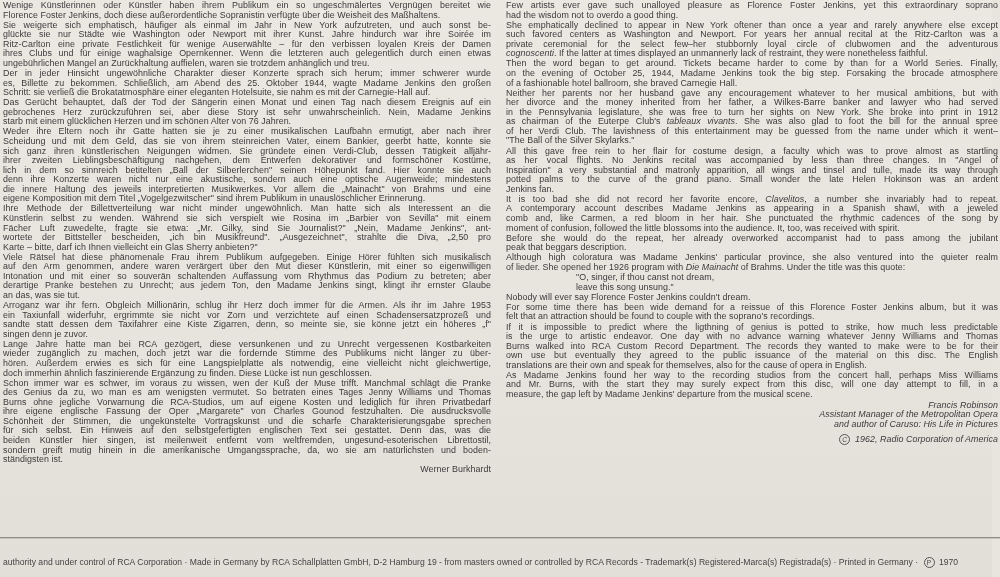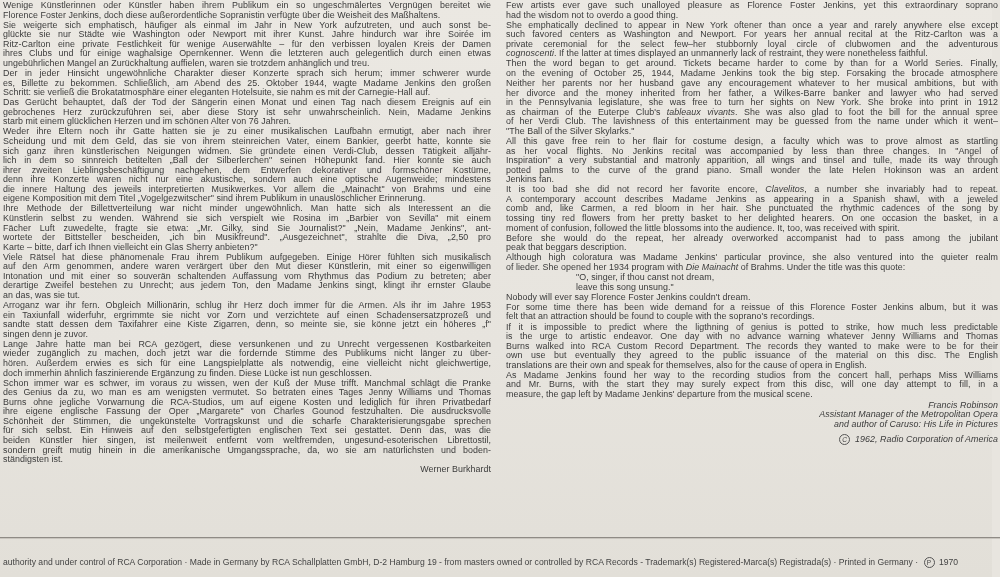--- a/index.html
+++ b/index.html
@@ -71,38 +71,38 @@
         </div>
         <div class="para">
           <span class="line">Das Gerücht behauptet, daß der Tod der Sängerin einen Monat und einen Tag nach diesem Ereignis auf ein</span>
           <span class="line">gebrochenes Herz zurückzuführen sei, aber diese Story ist sehr unwahrscheinlich. Nein, Madame Jenkins</span>
           <span class="line last">starb mit einem glücklichen Herzen und im schönen Alter von 76 Jahren.</span>
         </div>
         <div class="para">
           <span class="line">Weder ihre Eltern noch ihr Gatte hatten sie je zu einer musikalischen Laufbahn ermutigt, aber nach ihrer</span>
           <span class="line">Scheidung und mit dem Geld, das sie von ihrem steinreichen Vater, einem Bankier, geerbt hatte, konnte sie</span>
           <span class="line">sich ganz ihren künstlerischen Neigungen widmen. Sie gründete einen Verdi-Club, dessen Tätigkeit alljähr-</span>
+          <span class="line">ihrer zweiten Lieblingsbeschäftigung nachgehen, dem Entwerfen dekorativer und formschöner Kostüme,</span>
           <span class="line">lich in dem so sinnreich betitelten „Ball der Silberlerchen" seinen Höhepunkt fand. Hier konnte sie auch</span>
-          <span class="line">ihrer zweiten Lieblingsbeschäftigung nachgehen, dem Entwerfen dekorativer und formschöner Kostüme,</span>
           <span class="line">denn ihre Konzerte waren nicht nur eine akustische, sondern auch eine optische Augenweide; mindestens</span>
           <span class="line">die innere Haltung des jeweils interpretierten Musikwerkes. Vor allem die „Mainacht" von Brahms und eine</span>
           <span class="line last">eigene Komposition mit dem Titel „Vogelgezwitscher" sind ihrem Publikum in unauslöschlicher Erinnerung.</span>
         </div>
         <div class="para">
           <span class="line">Ihre Methode der Billettverteilung war nicht minder ungewöhnlich. Man hatte sich als Interessent an die</span>
           <span class="line">Künstlerin selbst zu wenden. Während sie sich verspielt wie Rosina im „Barbier von Sevilla" mit einem</span>
           <span class="line">Fächer Luft zuwedelte, fragte sie etwa: „Mr. Gilky, sind Sie Journalist?" „Nein, Madame Jenkins", ant-</span>
           <span class="line">wortete der Bittsteller bescheiden, „ich bin Musikfreund". „Ausgezeichnet", strahlte die Diva, „2,50 pro</span>
           <span class="line last">Karte – bitte, darf ich Ihnen vielleicht ein Glas Sherry anbieten?"</span>
         </div>
         <div class="para">
           <span class="line">Viele Rätsel hat diese phänomenale Frau ihrem Publikum aufgegeben. Einige Hörer fühlten sich musikalisch</span>
           <span class="line">auf den Arm genommen, andere waren verärgert über den Mut dieser Künstlerin, mit einer so eigenwilligen</span>
           <span class="line">Intonation und mit einer so souverän schaltenden Auffassung vom Rhythmus das Podium zu betreten; aber</span>
-          <span class="line">derartige Zweifel bestehen zu Unrecht; aus jedem Ton, den Madame Jenkins singt, klingt ihr ernster Glaube</span>
+          <span class="line">derartige Pranke bestehen zu Unrecht; aus jedem Ton, den Madame Jenkins singt, klingt ihr ernster Glaube</span>
           <span class="line last">an das, was sie tut.</span>
         </div>
         <div class="para">
           <span class="line">Arroganz war ihr fern. Obgleich Millionärin, schlug ihr Herz doch immer für die Armen. Als ihr im Jahre 1953</span>
           <span class="line">ein Taxiunfall widerfuhr, ergrimmte sie nicht vor Zorn und verzichtete auf einen Schadensersatzprozeß und</span>
           <span class="line">sandte statt dessen dem Taxifahrer eine Kiste Zigarren, denn, so meinte sie, sie könne jetzt ein höheres „f"</span>
           <span class="line last">singen denn je zuvor.</span>
         </div>
         <div class="para">
           <span class="line">Lange Jahre hatte man bei RCA gezögert, diese versunkenen und zu Unrecht vergessenen Kostbarkeiten</span>
@@ -136,20 +136,21 @@
           <span class="line">She emphatically declined to appear in New York oftener than once a year and rarely anywhere else except</span>
           <span class="line">such favored centers as Washington and Newport. For years her annual recital at the Ritz-Carlton was a</span>
           <span class="line">private ceremonial for the select few–her stubbornly loyal circle of clubwomen and the adventurous</span>
         </div>
       <span class="line last"><em>cognoscenti</em><span>. If the latter at times displayed an unmannerly lack of restraint, they were nonetheless faithful.</span></span>
     </div>
 
     <div class="para">
         <span class="line">Then the word began to get around. Tickets became harder to come by than for a World Series. Finally,</span>
         <span class="line">on the evening of October 25, 1944, Madame Jenkins took the big step. Forsaking the brocade atmosphere</span>
+        <span class="line last">of a fashionable hotel ballroom, she braved Carnegie Hall.</span>
       </div>
 
     <div class="para">
       <div>
           <span class="line">Neither her parents nor her husband gave any encouragement whatever to her musical ambitions, but with</span>
           <span class="line">her divorce and the money inherited from her father, a Wilkes-Barre banker and lawyer who had served</span>
           <span class="line">in the Pennsylvania legislature, she was free to turn her sights on New York. She broke into print in 1912</span>
         </div>
       <span class="line"><span>as chairman of the Euterpe Club's </span><em>tableaux vivants</em><span>. She was also glad to foot the bill for the annual spree</span></span>
       <div>
@@ -164,33 +165,32 @@
         <span class="line">Inspiration" a very substantial and matronly apparition, all wings and tinsel and tulle, made its way through</span>
         <span class="line">potted palms to the curve of the grand piano. Small wonder the late Helen Hokinson was an ardent</span>
         <span class="line last">Jenkins fan.</span>
       </div>
 
     <div class="para">
       <span class="line"><span>It is too bad she did not record her favorite encore, </span><em>Clavelitos</em><span>, a number she invariably had to repeat.</span></span>
       <div>
           <span class="line">A contemporary account describes Madame Jenkins as appearing in a Spanish shawl, with a jeweled</span>
           <span class="line">comb and, like Carmen, a red bloom in her hair. She punctuated the rhythmic cadences of the song by</span>
-          <span class="line">tossing tiny red flowers from her pretty basket to her delighted hearers. On one occasion the basket, in a</span>
           <span class="line last">moment of confusion, followed the little blossoms into the audience. It, too, was received with spirit.</span>
         </div>
     </div>
 
     <div class="para">
         <span class="line">Before she would do the repeat, her already overworked accompanist had to pass among the jubilant</span>
         <span class="line last">peak that beggars description.</span>
       </div>
 
     <div class="para">
       <span class="line">Although high coloratura was Madame Jenkins' particular province, she also ventured into the quieter realm</span>
-      <span class="line last"><span>of lieder. She opened her 1934 program with </span><em>Die Mainacht</em><span> of Brahms. Under the title was this quote:</span></span>
+      <span class="line last"><span>of lieder. She opened her 1926 program with </span><em>Die Mainacht</em><span> of Brahms. Under the title was this quote:</span></span>
     </div>
 
     <div class="para">
         <span class="line indent-quote">"O, singer, if thou canst not dream,</span>
         <span class="line indent-quote"> leave this song unsung."</span>
       </div>
 
     <div class="para">
         <span class="line last">Nobody will ever say Florence Foster Jenkins couldn't dream.</span>
       </div>

